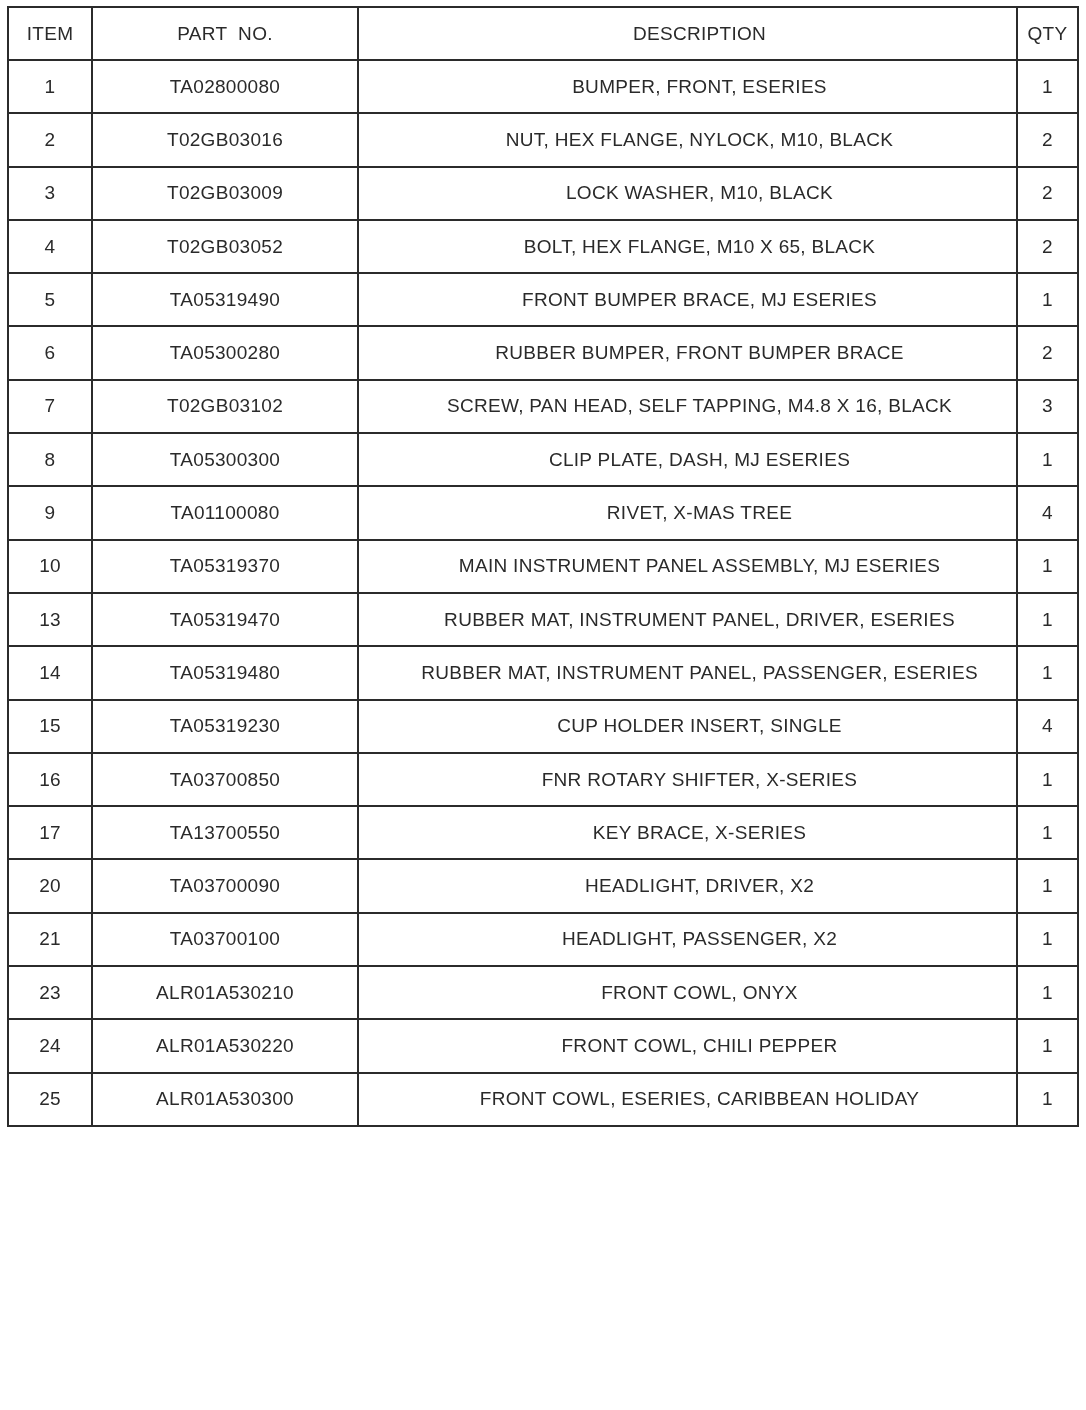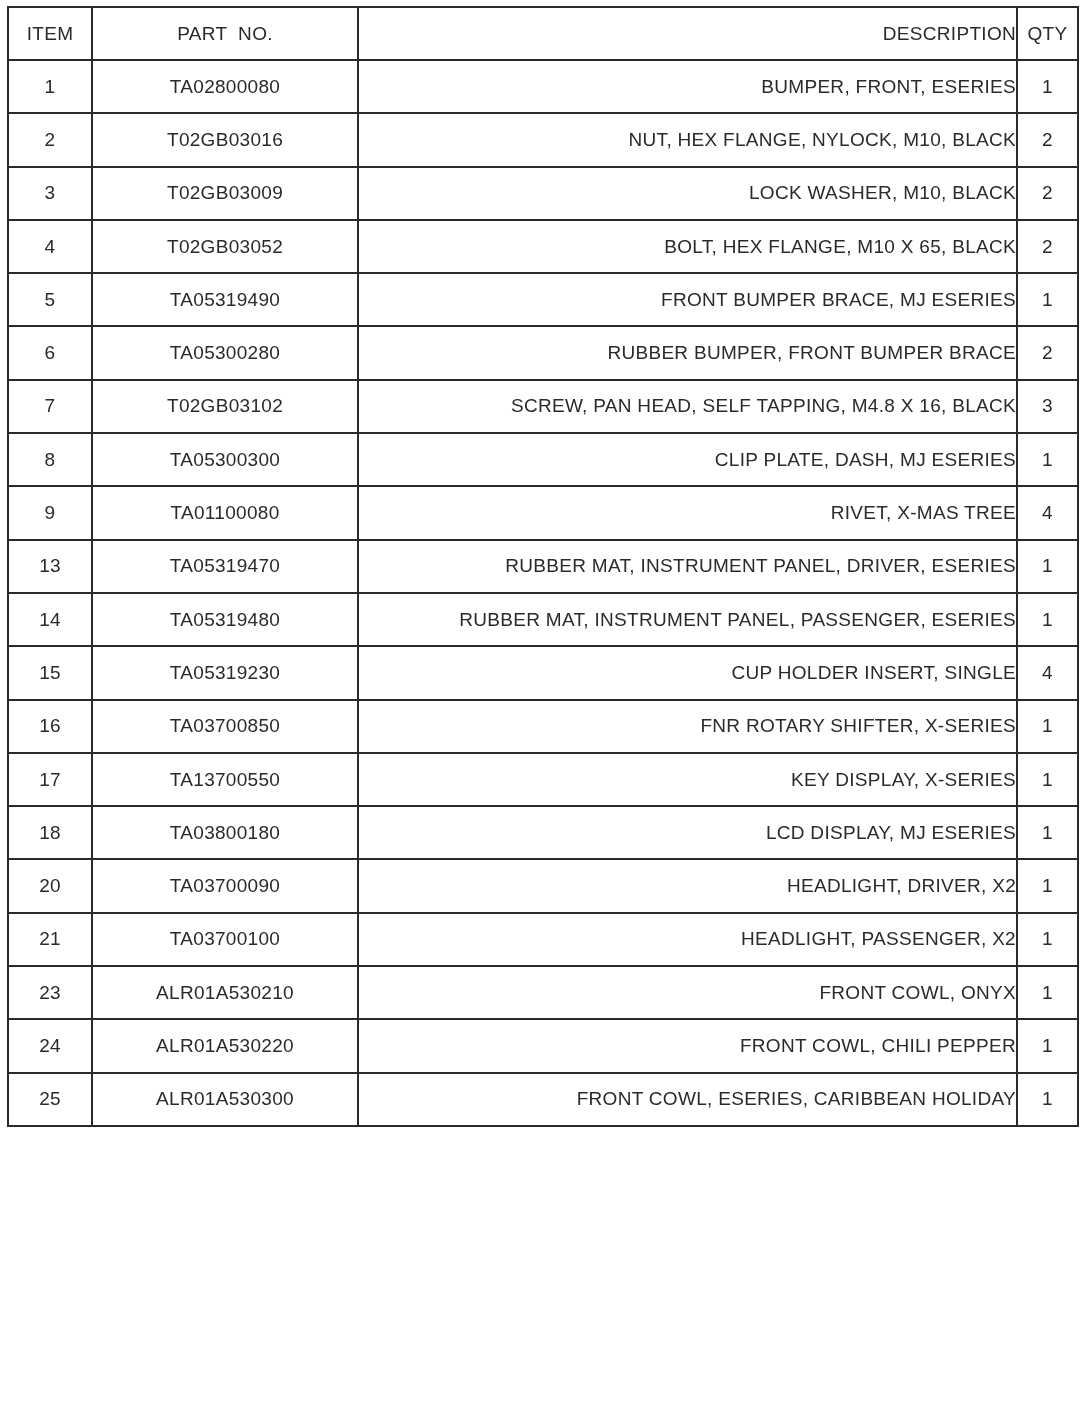--- a/index.html
+++ b/index.html
@@ -33,21 +33,21 @@
       font-size: 19px;
       font-weight: normal;
       letter-spacing: 0.3px;
       padding: 0;
       white-space: nowrap;
       overflow: hidden;
     }
     table.parts thead th { height: 51px; margin-top: 36px; }
     table.parts tbody td { height: 51.3px; }
     .center { text-align: center; }
-    .left { text-align: right; padding-left: 24px !important; }
+    .left { text-align: center; padding-left: 24px !important; }
   </style>
 </head>
 <body>
 
 <table class="parts">
   <colgroup>
     <col class="c-item">
       <col class="c-part">
       <col class="c-desc">
       <col class="c-qty">
@@ -109,20 +109,26 @@
         <td class="left">CLIP PLATE, DASH, MJ ESERIES</td>
         <td class="center">1</td>
       </tr>
       <tr>
         <td class="center">9</td>
         <td class="center">TA01100080</td>
         <td class="left">RIVET, X-MAS TREE</td>
         <td class="center">4</td>
       </tr>
       <tr>
+        <td class="center">10</td>
+        <td class="center">TA05319370</td>
+        <td class="left">MAIN INSTRUMENT PANEL ASSEMBLY, MJ ESERIES</td>
+        <td class="center">1</td>
+      </tr>
+      <tr>
         <td class="center">13</td>
         <td class="center">TA05319470</td>
         <td class="left">RUBBER MAT, INSTRUMENT PANEL, DRIVER, ESERIES</td>
         <td class="center">1</td>
       </tr>
       <tr>
         <td class="center">14</td>
         <td class="center">TA05319480</td>
         <td class="left">RUBBER MAT, INSTRUMENT PANEL, PASSENGER, ESERIES</td>
         <td class="center">1</td>
@@ -135,27 +141,21 @@
       </tr>
       <tr>
         <td class="center">16</td>
         <td class="center">TA03700850</td>
         <td class="left">FNR ROTARY SHIFTER, X-SERIES</td>
         <td class="center">1</td>
       </tr>
       <tr>
         <td class="center">17</td>
         <td class="center">TA13700550</td>
-        <td class="left">KEY DISPLAY, X-SERIES</td>
-        <td class="center">1</td>
-      </tr>
-      <tr>
-        <td class="center">18</td>
-        <td class="center">TA03800180</td>
-        <td class="left">LCD DISPLAY, MJ ESERIES</td>
+        <td class="left">KEY BRACE, X-SERIES</td>
         <td class="center">1</td>
       </tr>
       <tr>
         <td class="center">20</td>
         <td class="center">TA03700090</td>
         <td class="left">HEADLIGHT, DRIVER, X2</td>
         <td class="center">1</td>
       </tr>
       <tr>
         <td class="center">21</td>

